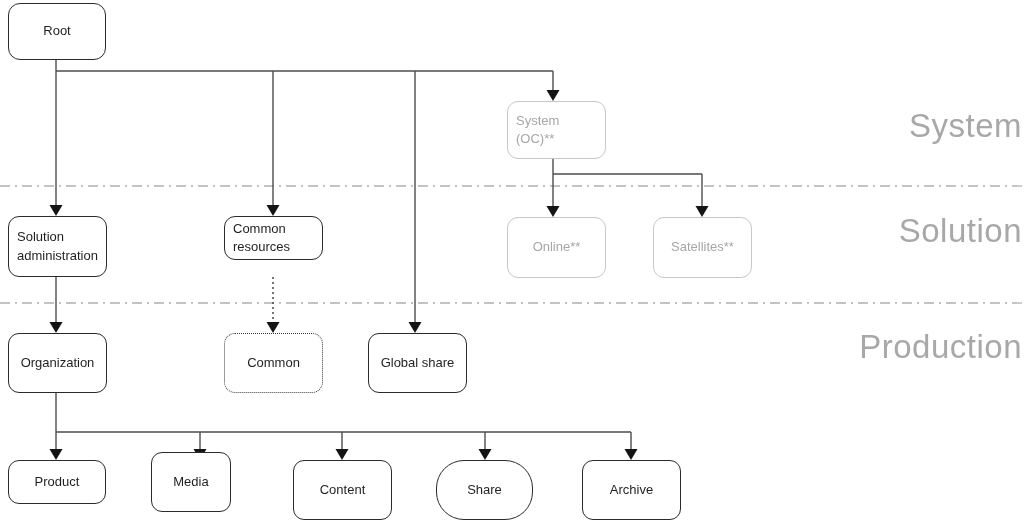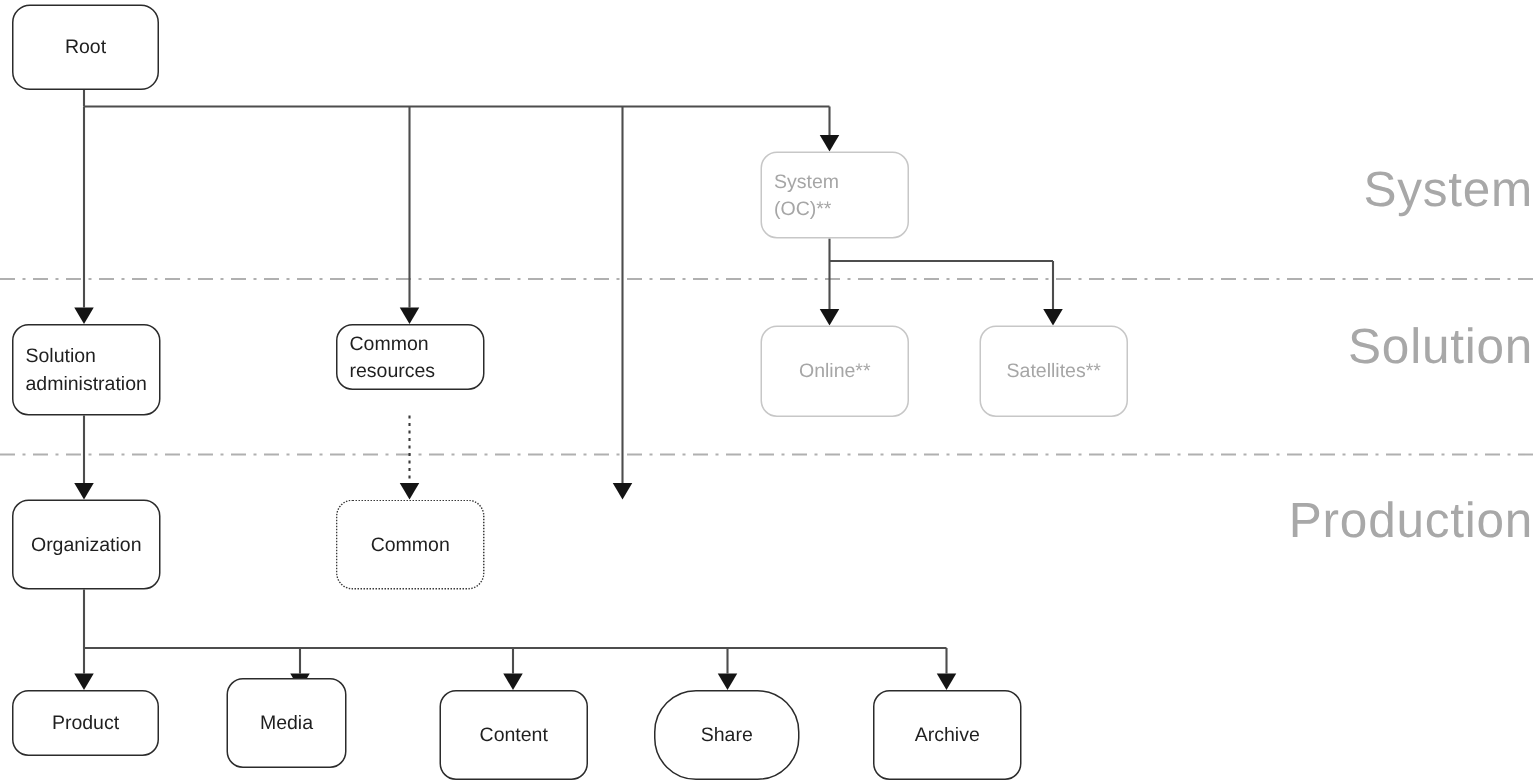--- a/index.html
+++ b/index.html
@@ -131,20 +131,21 @@
   <div class="node" style="left:224px; top:216px; width:99px; height:44px;">Common resources</div>
 
   <div class="node gray" style="left:507px; top:217px; width:99px; height:61px;">Online**</div>
 
   <div class="node gray" style="left:653px; top:217px; width:99px; height:61px;">Satellites**</div>
 
   <div class="node" style="left:8px; top:333px; width:99px; height:60px;">Organization</div>
 
   <div class="node dotted" style="left:224px; top:333px; width:99px; height:60px;">Common</div>
 
+  <div class="node" style="left:368px; top:333px; width:99px; height:60px;">Global share</div>
 
   <div class="node" style="left:8px; top:460px; width:98px; height:44px;">Product</div>
 
   <div class="node" style="left:151px; top:452px; width:80px; height:60px;">Media</div>
 
   <div class="node" style="left:293px; top:460px; width:99px; height:60px;">Content</div>
 
   <div class="node" style="left:436px; top:460px; width:97px; height:60px;border-radius:28px;">Share</div>
 
   <div class="node" style="left:582px; top:460px; width:99px; height:60px;">Archive</div>

